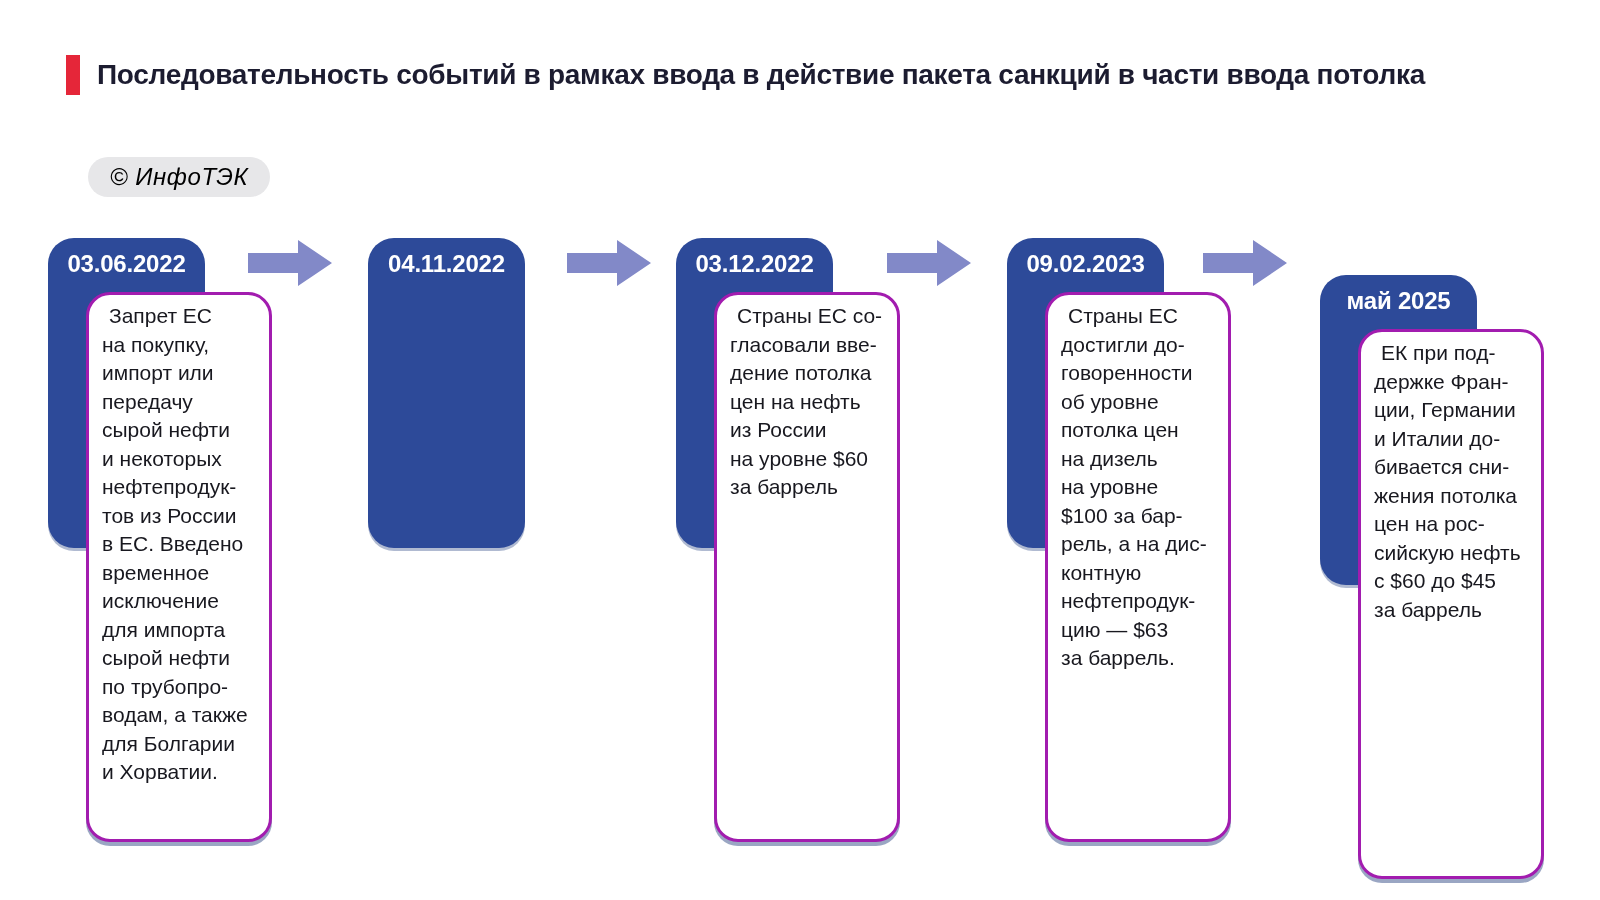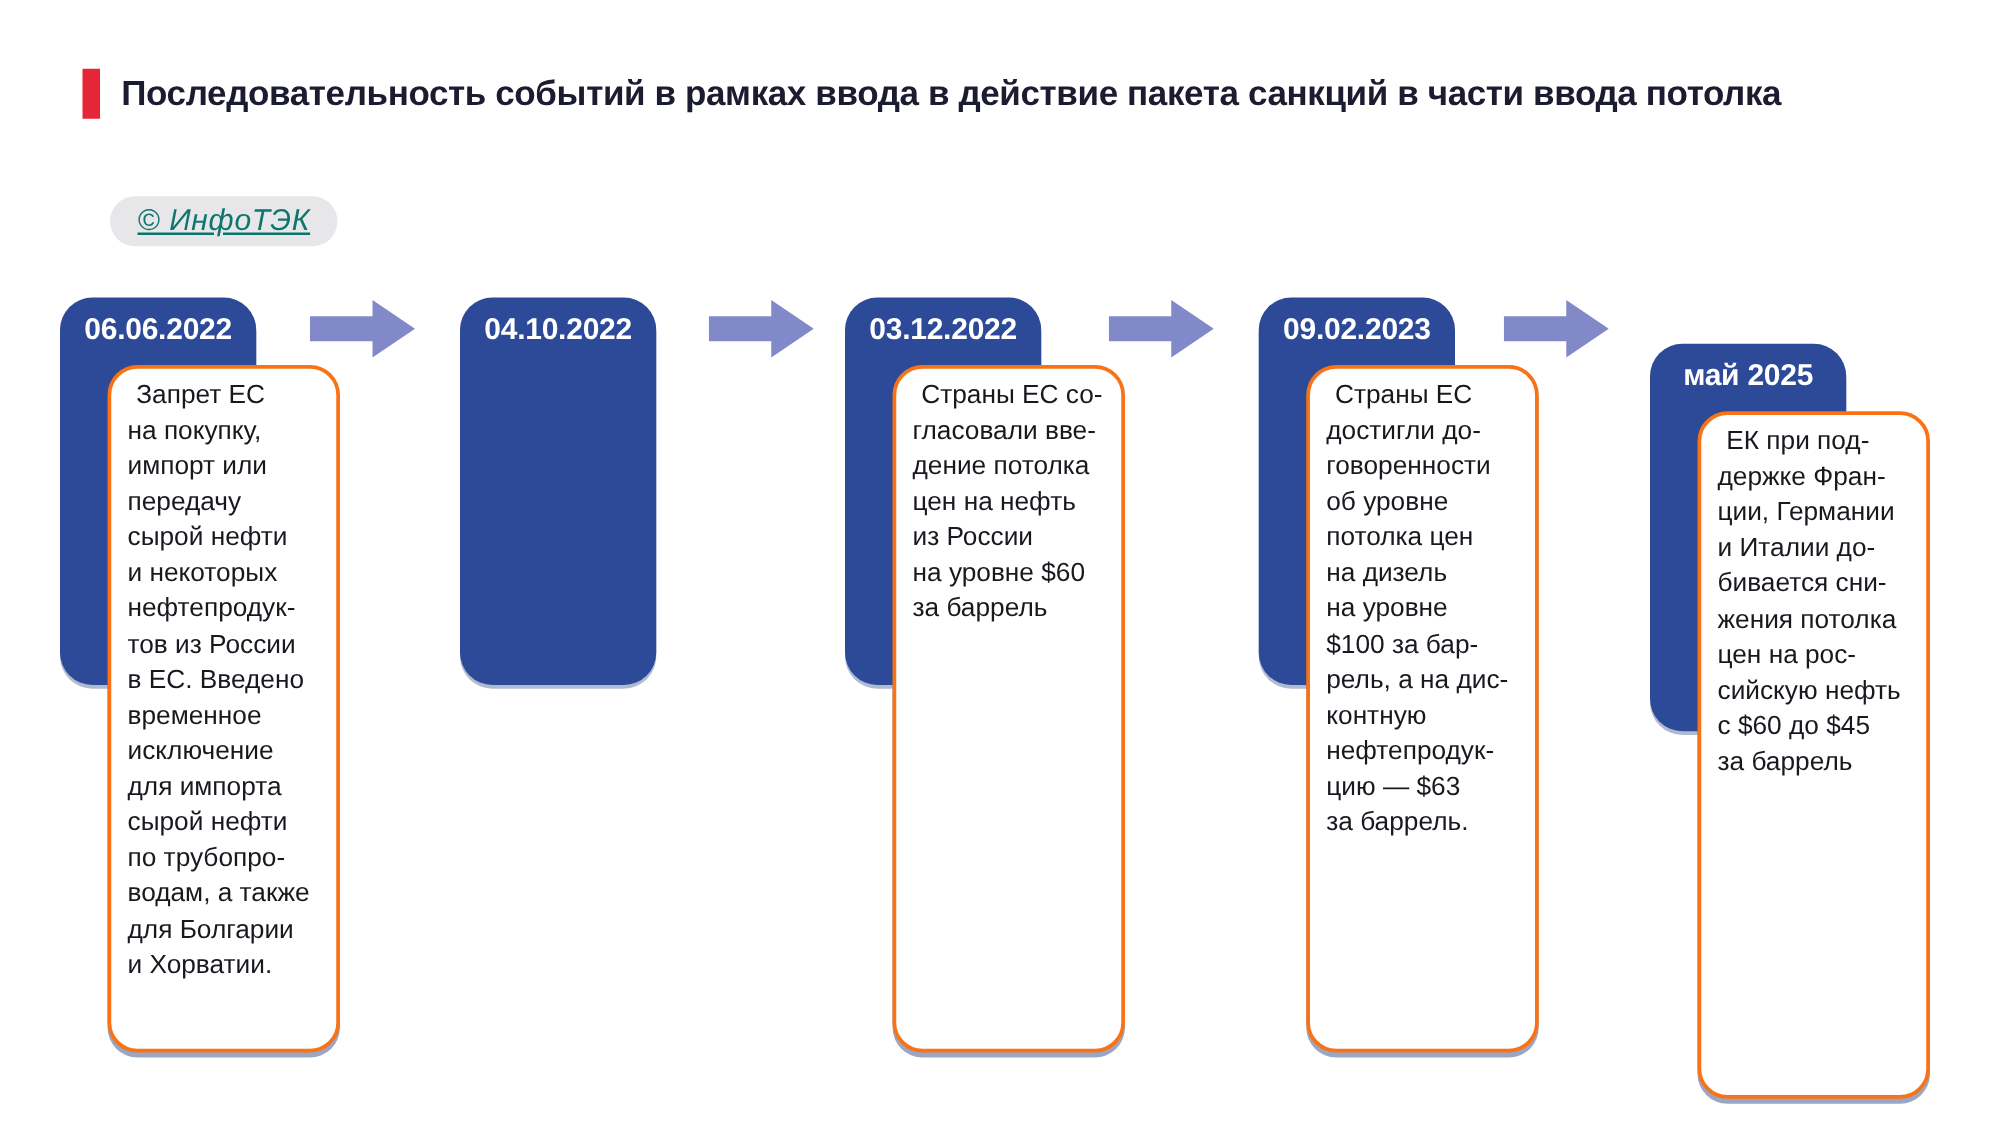--- a/index.html
+++ b/index.html
@@ -15,40 +15,39 @@
     font-size:28px;font-weight:800;color:#1c1c30;letter-spacing:-0.3px;
     margin:0;white-space:nowrap;
   }
   
   .badge{
     position:absolute;left:88px;top:157px;height:40px;
     background:#e7e7e9;border-radius:22px;
     display:inline-flex;align-items:center;padding:0 22px;
   }
   .badge-text{
-    font-style:italic;font-size:24px;color:#0f766e;font-weight:500;
+    font-style:italic;font-size:24px;color:#000000;font-weight:500;
     letter-spacing:0.5px;
-    text-decoration:underline;
   }
   
   .event-group{position:absolute;top:238px;width:190px;height:610px;}
   .date-plate{
     position:absolute;left:0;top:0;width:157px;height:310px;
     background:#2d4a99;border-radius:26px;
     box-shadow:0 3px 0 rgba(30,58,122,0.35);
   }
   .date-label{
     display:block;text-align:center;padding-top:12px;
     color:#ffffff;font-size:24px;font-weight:700;line-height:28px;
     letter-spacing:-0.2px;
   }
   .event-card{
     position:absolute;left:38px;top:54px;width:186px;height:550px;
     box-sizing:border-box;background:#ffffff;
-    border:3px solid #f97316;border-radius:24px;
+    border:3px solid #a21caf;border-radius:24px;
     box-shadow:0 4px 0 rgba(30,58,122,0.45);
   }
   .event-text{
     margin:0;padding:7px 8px 0 13px;
     font-size:21px;line-height:28.5px;color:#18181f;
     white-space:pre-line;text-indent:7px;
   }
   
   .arrow{position:absolute;top:240px;width:84px;height:46px;}
   
@@ -64,21 +63,21 @@
 </div>
 
 <div class="badge">
   <span class="badge-text">© ИнфоТЭК</span>
 </div>
 
 <div>
 
   <div class="event-group g0">
     <div class="date-plate">
-      <span class="date-label">06.06.2022</span>
+      <span class="date-label">03.06.2022</span>
     </div>
     <div class="event-card">
       <p class="event-text">Запрет ЕС
 на покупку,
 импорт или
 передачу
 сырой нефти
 и некоторых
 нефтепродук-
 тов из России
@@ -93,21 +92,21 @@
 и Хорватии.</p>
     </div>
   </div>
 
   <svg class="arrow a0" viewBox="0 0 84 46" aria-hidden="true">
     <polygon points="0,13 50,13 50,0 84,23 50,46 50,33 0,33" fill="#8289c8"></polygon>
   </svg>
 
   <div class="event-group g1">
     <div class="date-plate">
-      <span class="date-label">04.10.2022</span>
+      <span class="date-label">04.11.2022</span>
     </div>
   </div>
 
   <svg class="arrow a1" viewBox="0 0 84 46" aria-hidden="true">
     <polygon points="0,13 50,13 50,0 84,23 50,46 50,33 0,33" fill="#8289c8"></polygon>
   </svg>
 
   <div class="event-group g2">
     <div class="date-plate">
       <span class="date-label">03.12.2022</span>

